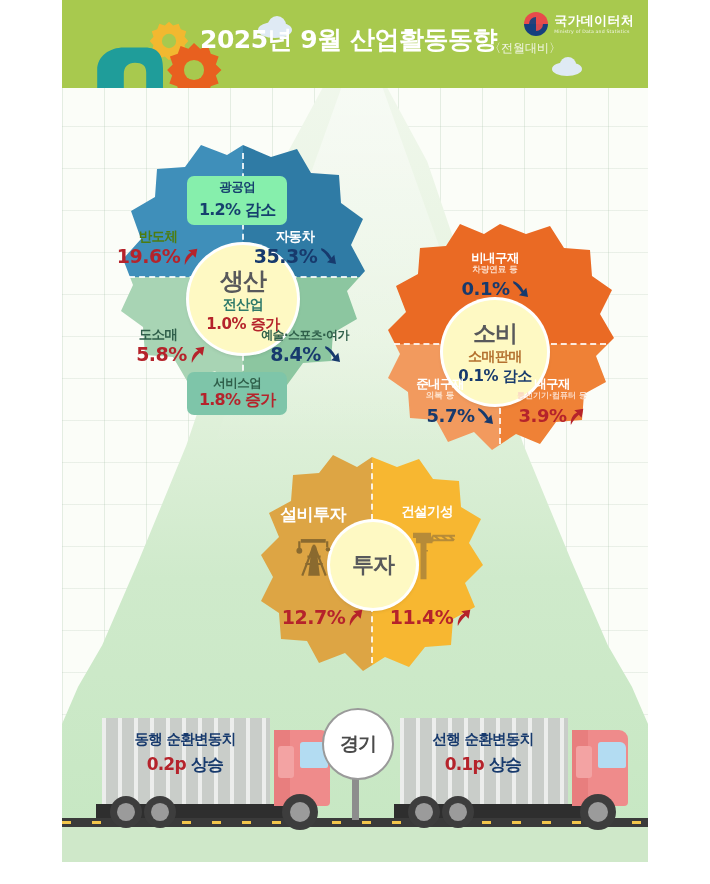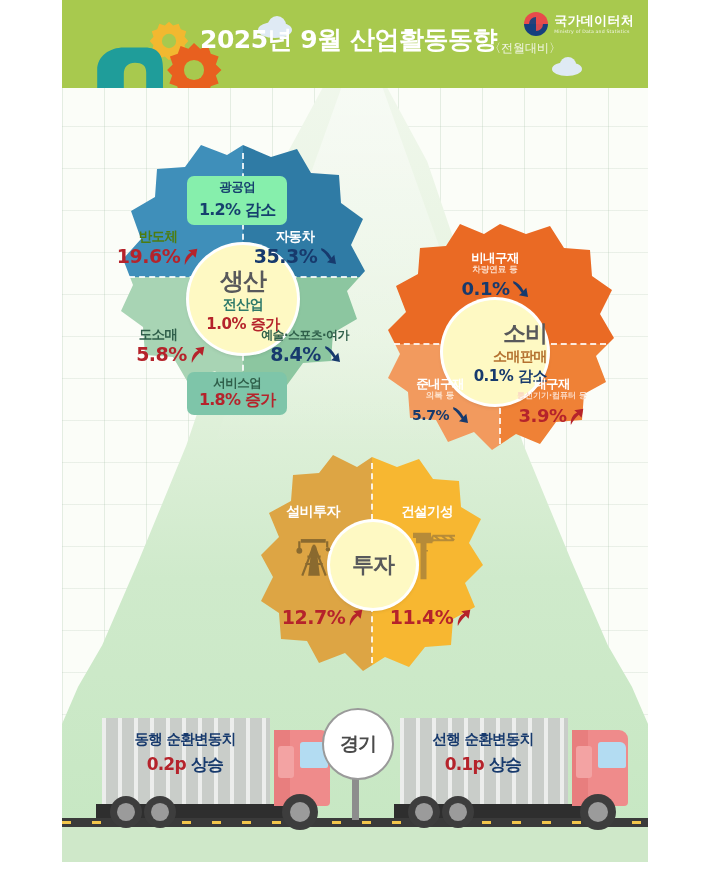--- a/index.html
+++ b/index.html
@@ -211,38 +211,38 @@
       <g clip-path="url(#clipCons)">
         <rect x="0" y="0" width="228" height="122" fill="#ea6a24"></rect>
         <rect x="0" y="122" width="114" height="110" fill="#f29a5e"></rect>
         <rect x="114" y="122" width="114" height="110" fill="#ef8136"></rect>
       </g>
     </svg>
     <div class="divider-h" style="left:8px;top:121px;width:212px;"></div>
     <div class="divider-v" style="left:113px;top:126px;height:96px;"></div>
   </div>
 
-  <div class="hub" style="left:443px;top:300px;width:104px;height:104px;align-items:flex-end;">
+  <div class="hub" style="left:443px;top:300px;width:104px;height:104px;">
     <div class="hub-title" style="font-size:23px;">소비</div>
     <div class="hub-sub" style="font-size:14px;color:#b4712f;margin-top:-1px;">소매판매</div>
     <div class="hub-val" style="font-size:15px;color:#173a6d;margin-top:1px;">0.1% 감소</div>
   </div>
 
   <div class="itemlabel" style="left:450px;top:250px;width:90px;font-size:12.5px;color:#ffffff;">비내구재</div>
   <div class="itemsub" style="left:450px;top:264px;width:90px;font-size:8.5px;color:#fbd9c4;">차량연료 등</div>
   <div class="itemval" style="left:449px;top:278px;width:92px;font-size:18px;color:#173a6d;">
     <span>0.1%</span>
     <svg class="arrow" viewBox="0 0 30 34">
         <path fill="#173a6d" d="M4 3c8 3 14 9 18 17l5-5 3 16-16-3 5-4C15 18 10 11 4 7z"></path>
       </svg>
   </div>
 
   <div class="itemlabel" style="left:396px;top:376px;width:88px;font-size:12.5px;color:#ffffff;">준내구재</div>
   <div class="itemsub" style="left:396px;top:390px;width:88px;font-size:8.5px;color:#fde2cd;">의복 등</div>
-  <div class="itemval" style="left:394px;top:405px;width:92px;font-size:14px;color:#173a6d;">
+  <div class="itemval" style="left:414px;top:405px;width:92px;font-size:18px;color:#173a6d;">
     <span>5.7%</span>
     <svg class="arrow" viewBox="0 0 30 34">
         <path fill="#173a6d" d="M4 3c8 3 14 9 18 17l5-5 3 16-16-3 5-4C15 18 10 11 4 7z"></path>
       </svg>
   </div>
 
   <div class="itemlabel" style="left:508px;top:376px;width:88px;font-size:12.5px;color:#ffffff;">내구재</div>
   <div class="itemsub" style="left:498px;top:390px;width:108px;font-size:8px;color:#fbd9c4;">통신기기·컴퓨터 등</div>
   <div class="itemval" style="left:506px;top:405px;width:92px;font-size:18px;color:#b5232b;">
     <span>3.9%</span>
@@ -263,21 +263,21 @@
         <rect x="111" y="0" width="111" height="216" fill="#f7b731"></rect>
       </g>
     </svg>
     <div class="divider-v" style="left:110px;top:8px;height:200px;"></div>
   </div>
 
   <div class="hub" style="left:330px;top:522px;width:86px;height:86px;">
     <div class="hub-title" style="font-size:22px;">투자</div>
   </div>
 
-  <div class="itemlabel" style="left:268px;top:503px;width:90px;font-size:14px;color:#ffffff;">설비투자</div>
+  <div class="itemlabel" style="left:268px;top:503px;width:90px;font-size:17px;color:#ffffff;">설비투자</div>
   <svg class="icon-fig" style="left:292px;top:527px;" width="44" height="52" viewBox="0 0 60 70">
     <path fill="#8a6a2f" d="M22 66h16l-5-40h-6z"></path>
     <path stroke="#8a6a2f" stroke-width="3" fill="none" d="M14 66L30 24M46 66L30 24M18 50h24M21 40h18"></path>
     <path fill="#8a6a2f" d="M12 16h34v5H12z"></path>
     <path stroke="#8a6a2f" stroke-width="3" fill="none" d="M10 19v10M48 19v8"></path>
     <circle fill="#8a6a2f" cx="10" cy="32" r="4"></circle>
     <circle fill="#8a6a2f" cx="49" cy="30" r="3"></circle>
   </svg>
   <div class="itemval" style="left:277px;top:606px;width:92px;font-size:19px;color:#b5232b;">
     <span>12.7%</span>

